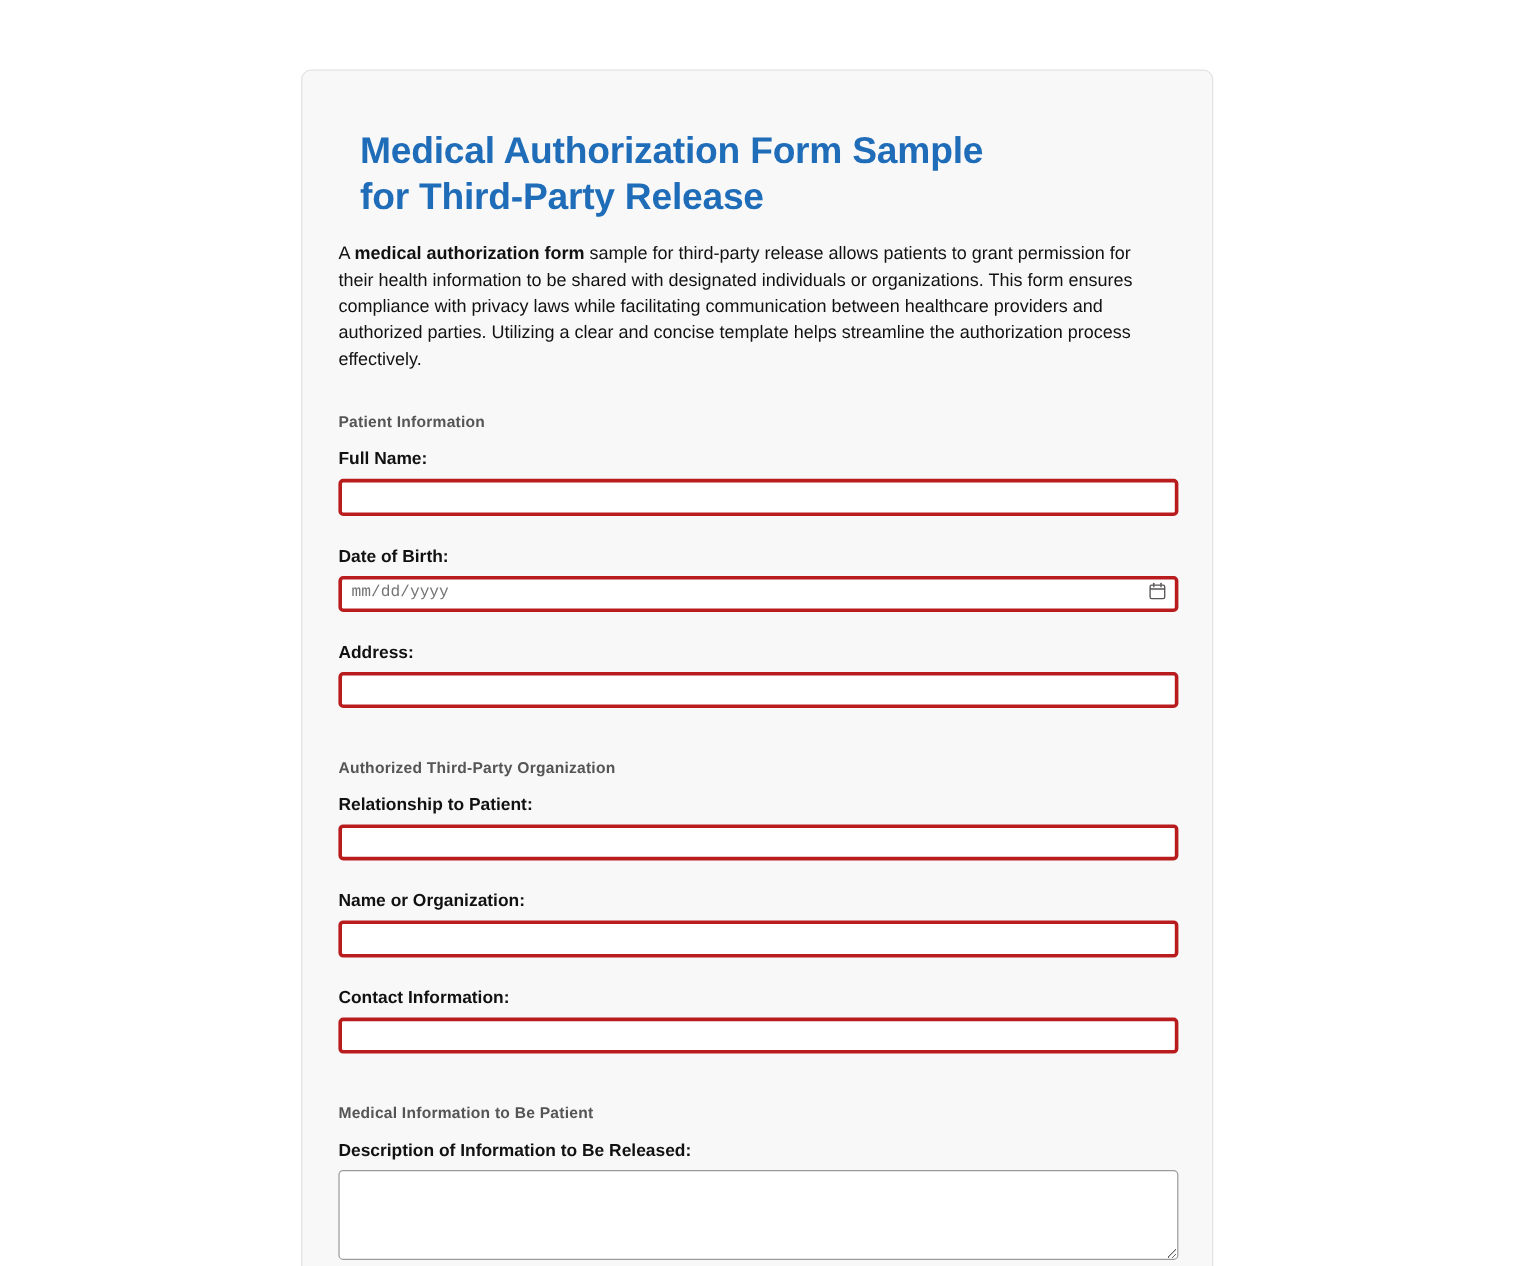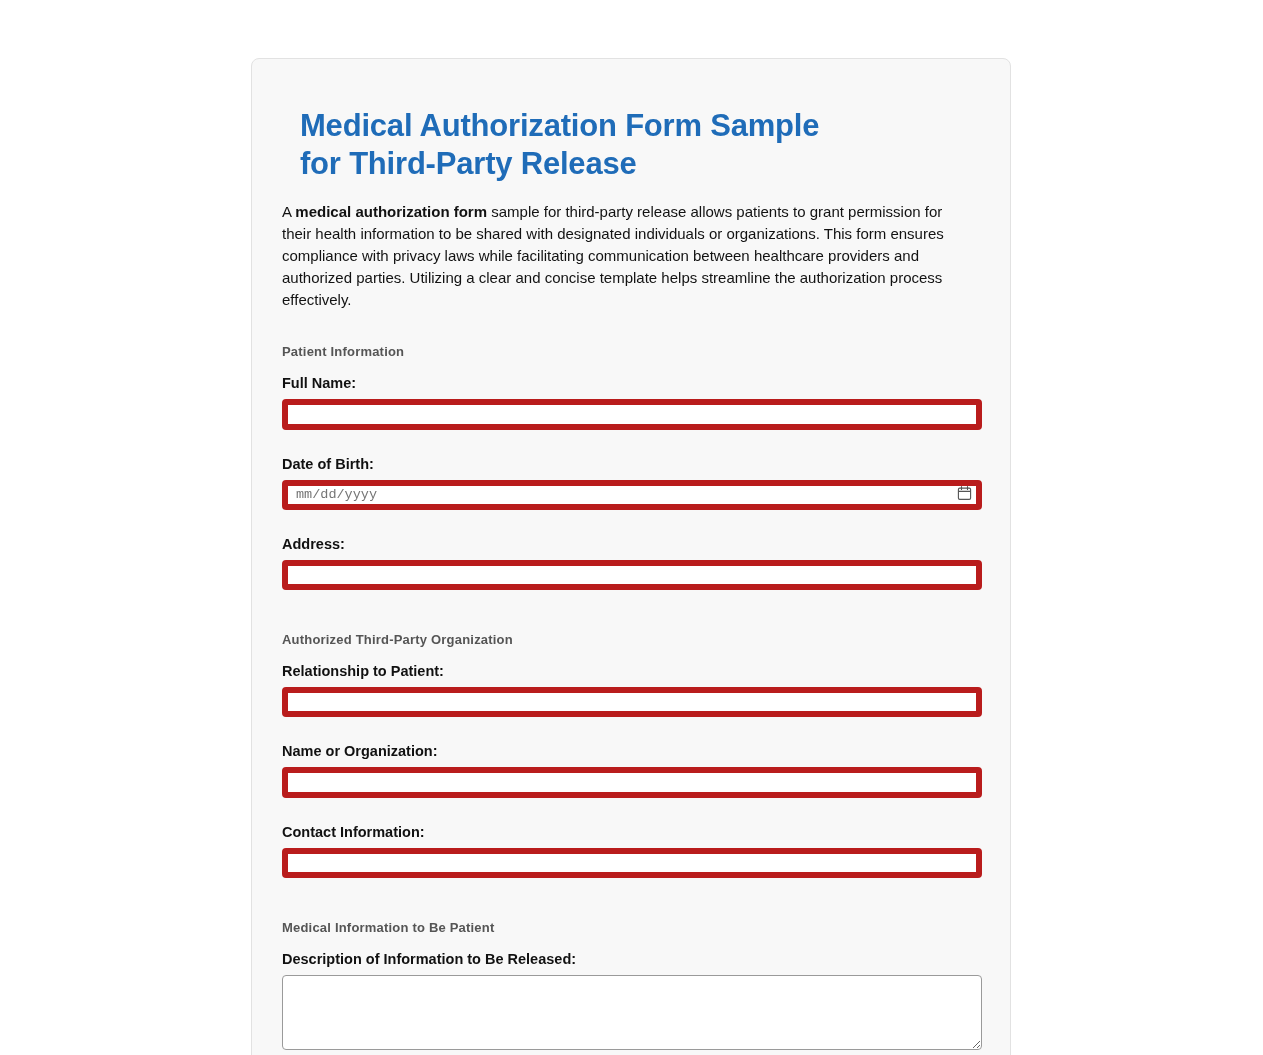--- a/index.html
+++ b/index.html
@@ -60,21 +60,21 @@
     font-size: 14.5px;
     font-weight: bold;
     margin: 0 0 8px 0;
   }
   .input {
     display: block;
     width: 700px;
     height: 30px;
     box-sizing: border-box;
     background: #ffffff;
-    border: 6px solid #b91c1c;
+    border: 3px solid #b91c1c;
     border-radius: 4px;
     padding: 3px 8px;
     font-family: "Liberation Sans", sans-serif;
     font-size: 14px;
     color: #111111;
     outline: none;
   }
   .input.name-input { height: 31px; }
   .input.date-input {
     font-family: "Liberation Mono", monospace;

